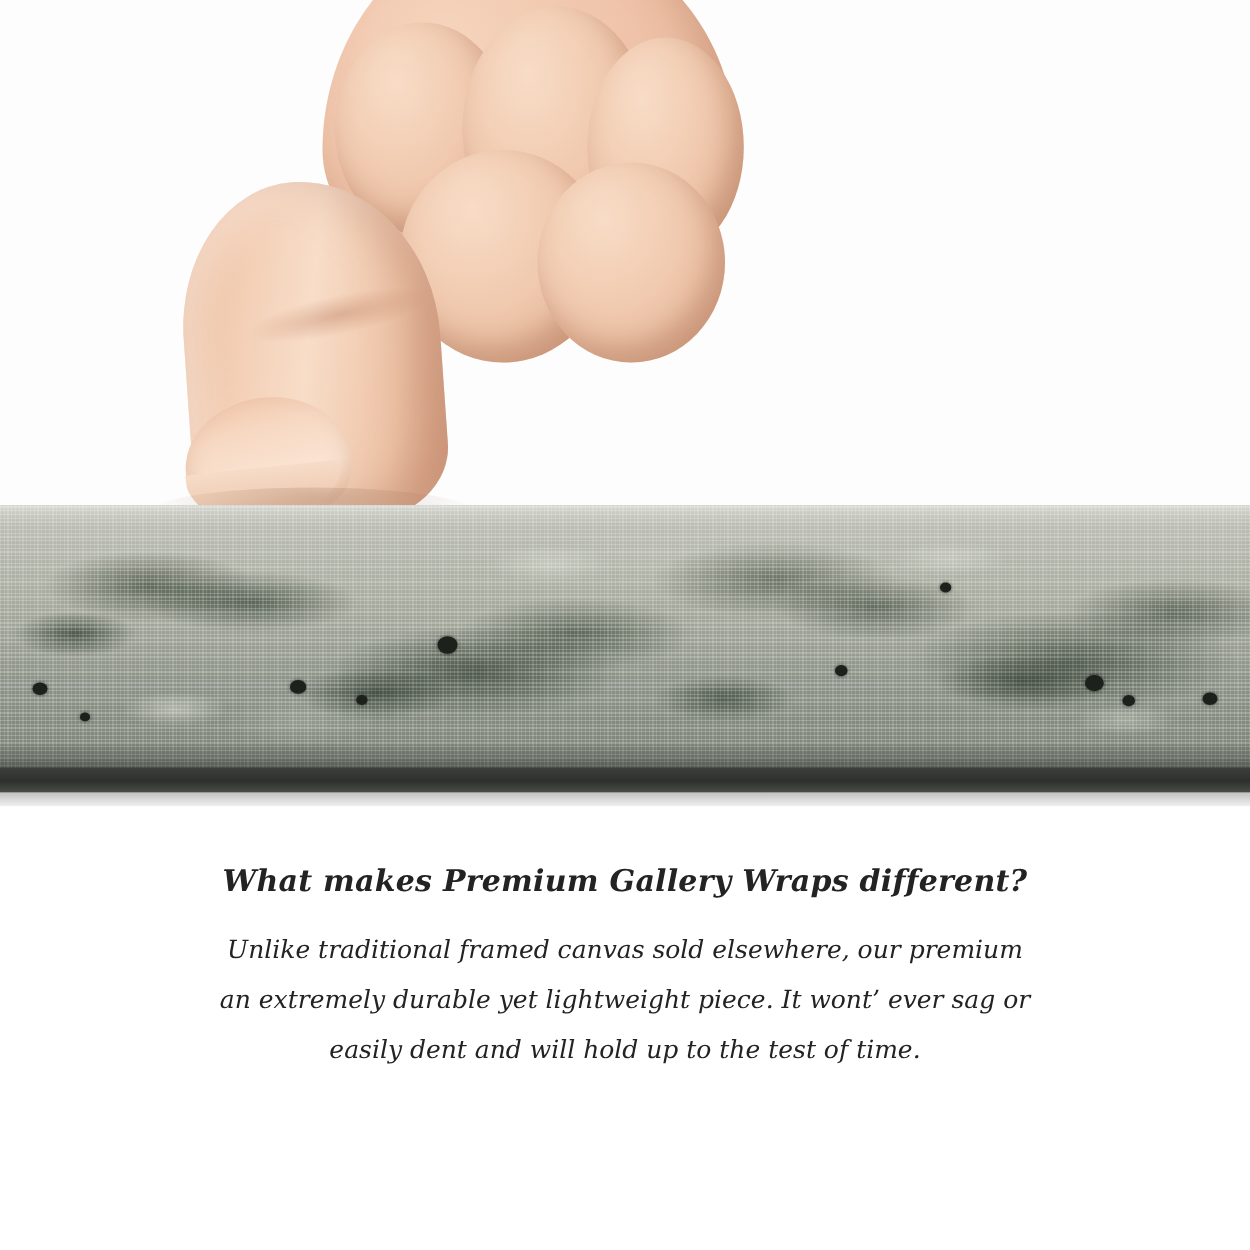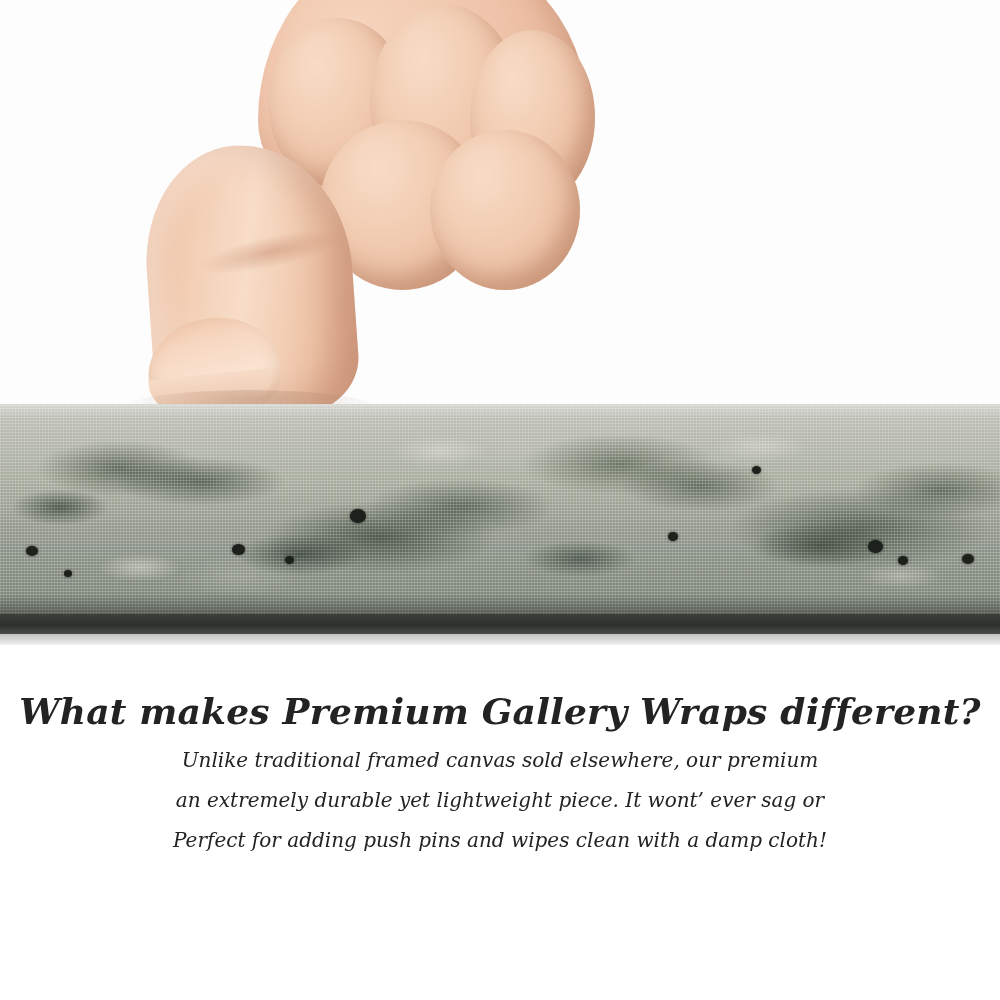--- a/index.html
+++ b/index.html
@@ -199,24 +199,24 @@
     position: absolute;
     left: 0;
     top: 690px;
     width: 1000px;
     text-align: center;
     color: #232323;
     font-family: "DejaVu Serif", serif;
     font-style: italic;
   }
   .caption-heading {
-    font-size: 36px;
+    font-size: 24px;
     font-weight: 700;
     letter-spacing: 0.2px;
-    margin-bottom: 8px;
+    margin-bottom: 20px;
   }
   .caption-line {
     font-size: 20px;
     line-height: 40px;
     font-weight: 400;
   }
 </style>
 </head>
 <body>
 
@@ -256,16 +256,16 @@
     </div>
 
     <div class="edge-dark"></div>
     <div class="edge-shadow"></div>
   </div>
 
   <div class="caption">
     <div class="caption-heading">What makes Premium Gallery Wraps different?</div>
     <div class="caption-line">Unlike traditional framed canvas sold elsewhere, our premium</div>
     <div class="caption-line">an extremely durable yet lightweight piece. It wont’ ever sag or</div>
-    <div class="caption-line">Perfect for adding push pins and wipes clean with a damp cloth!</div>
+    <div class="caption-line">easily dent and will hold up to the test of time.</div>
   </div>
 
 </div>
 
 </body></html>

